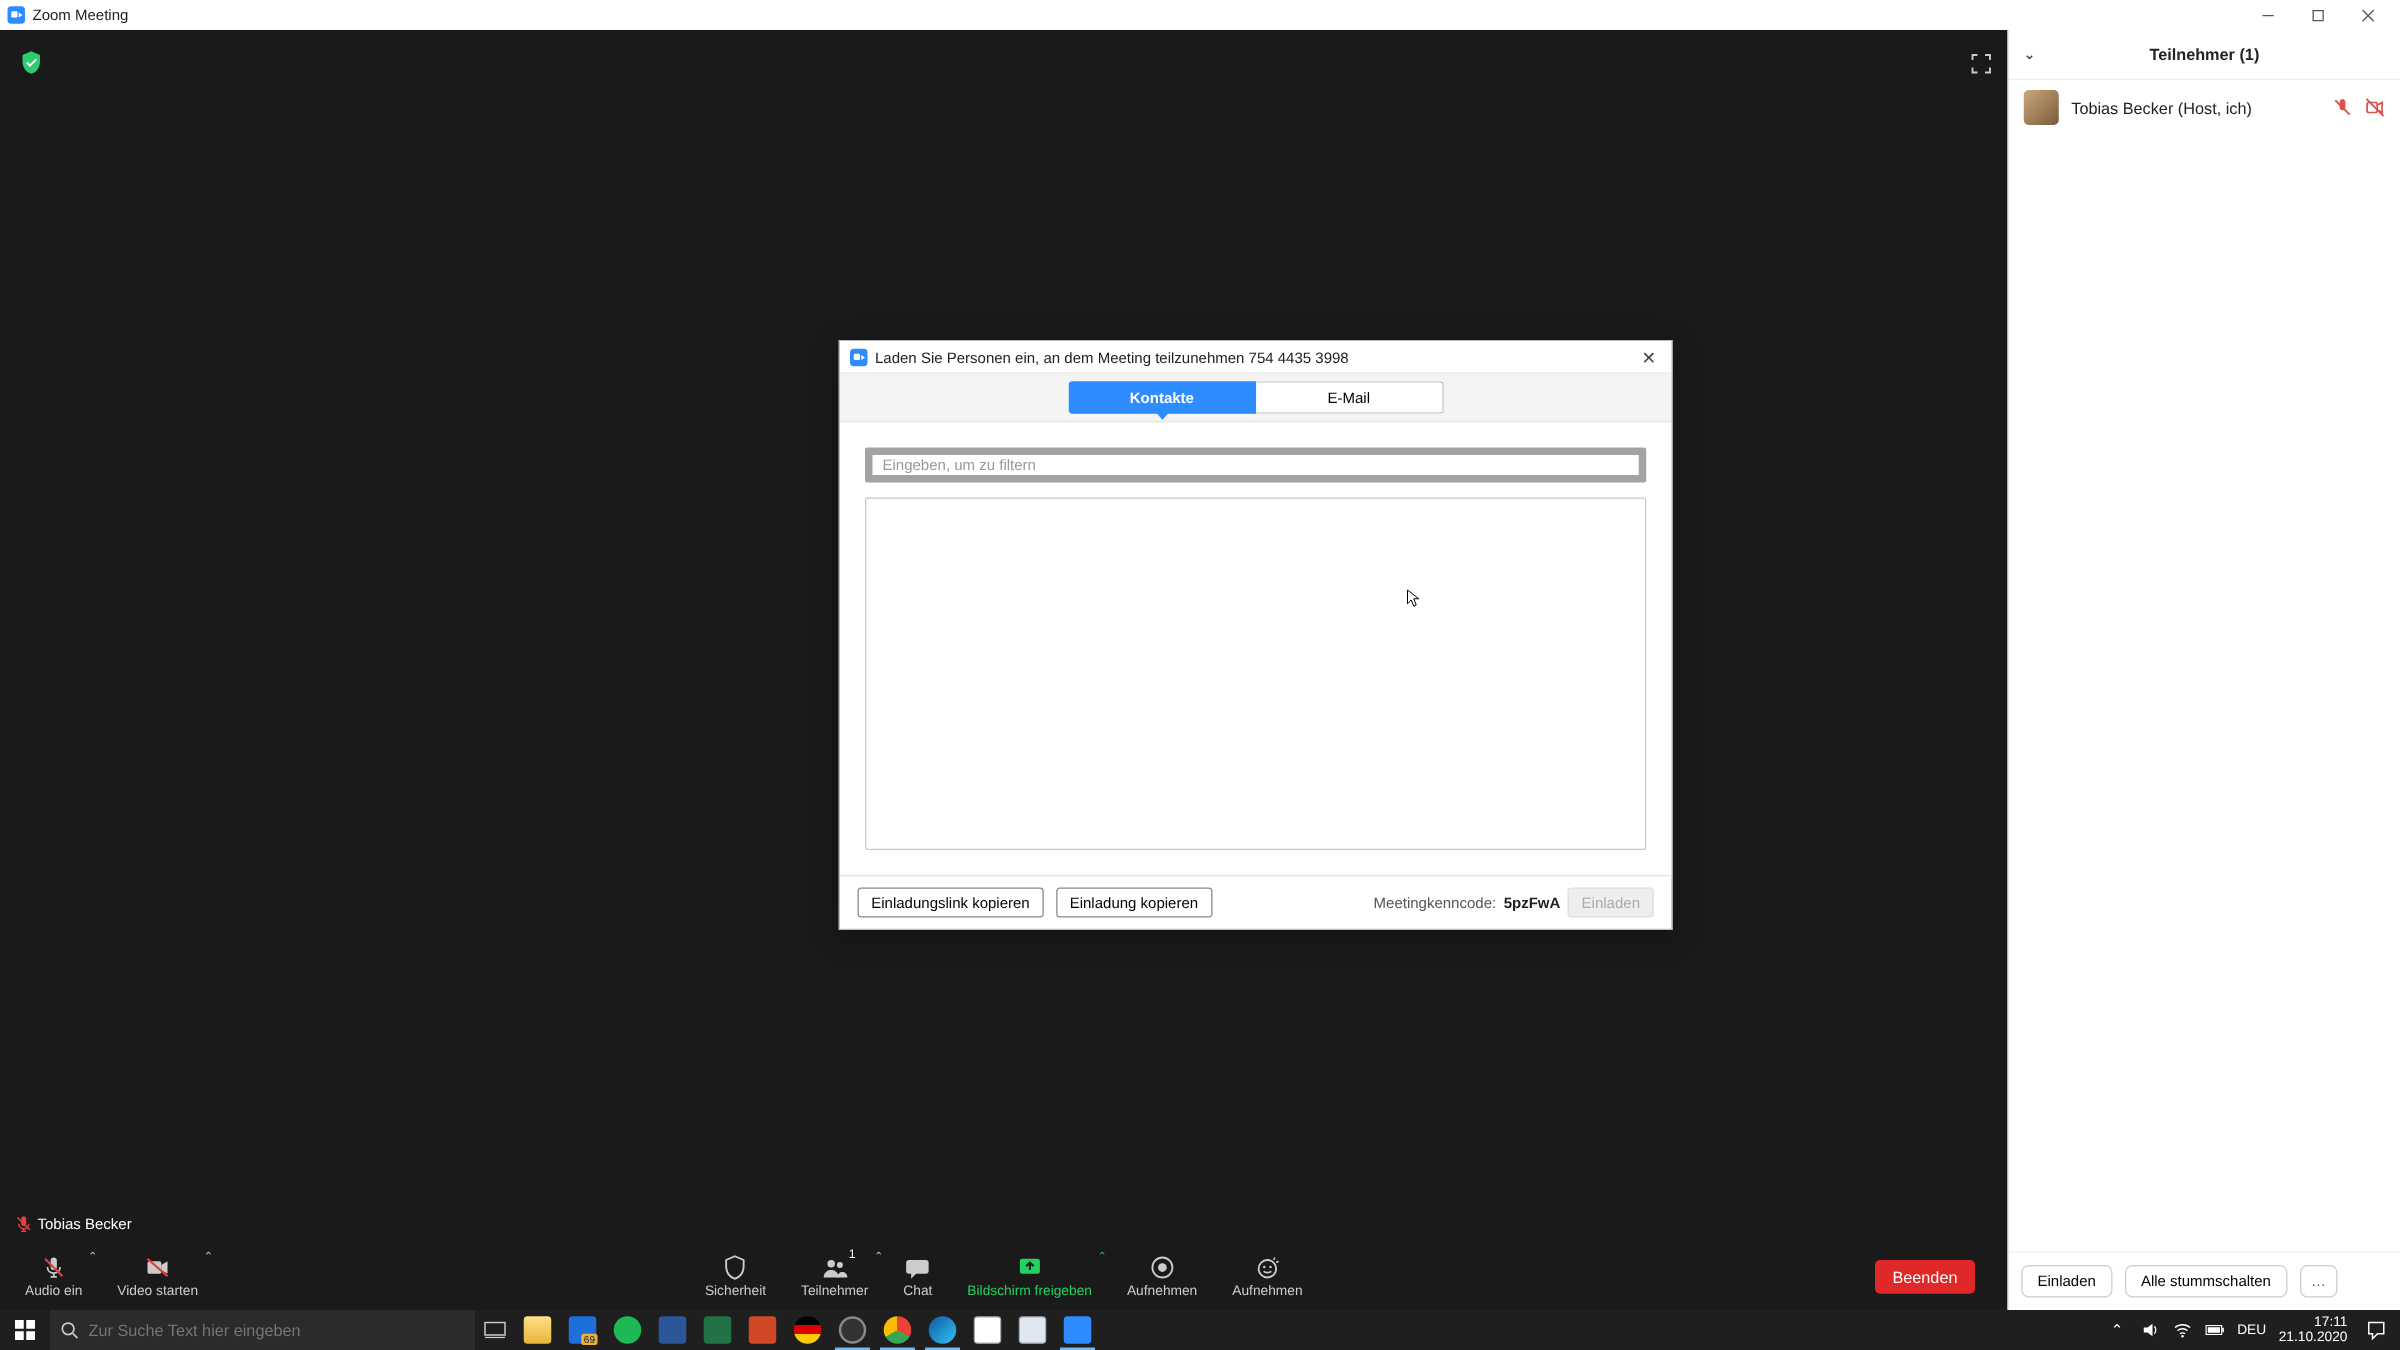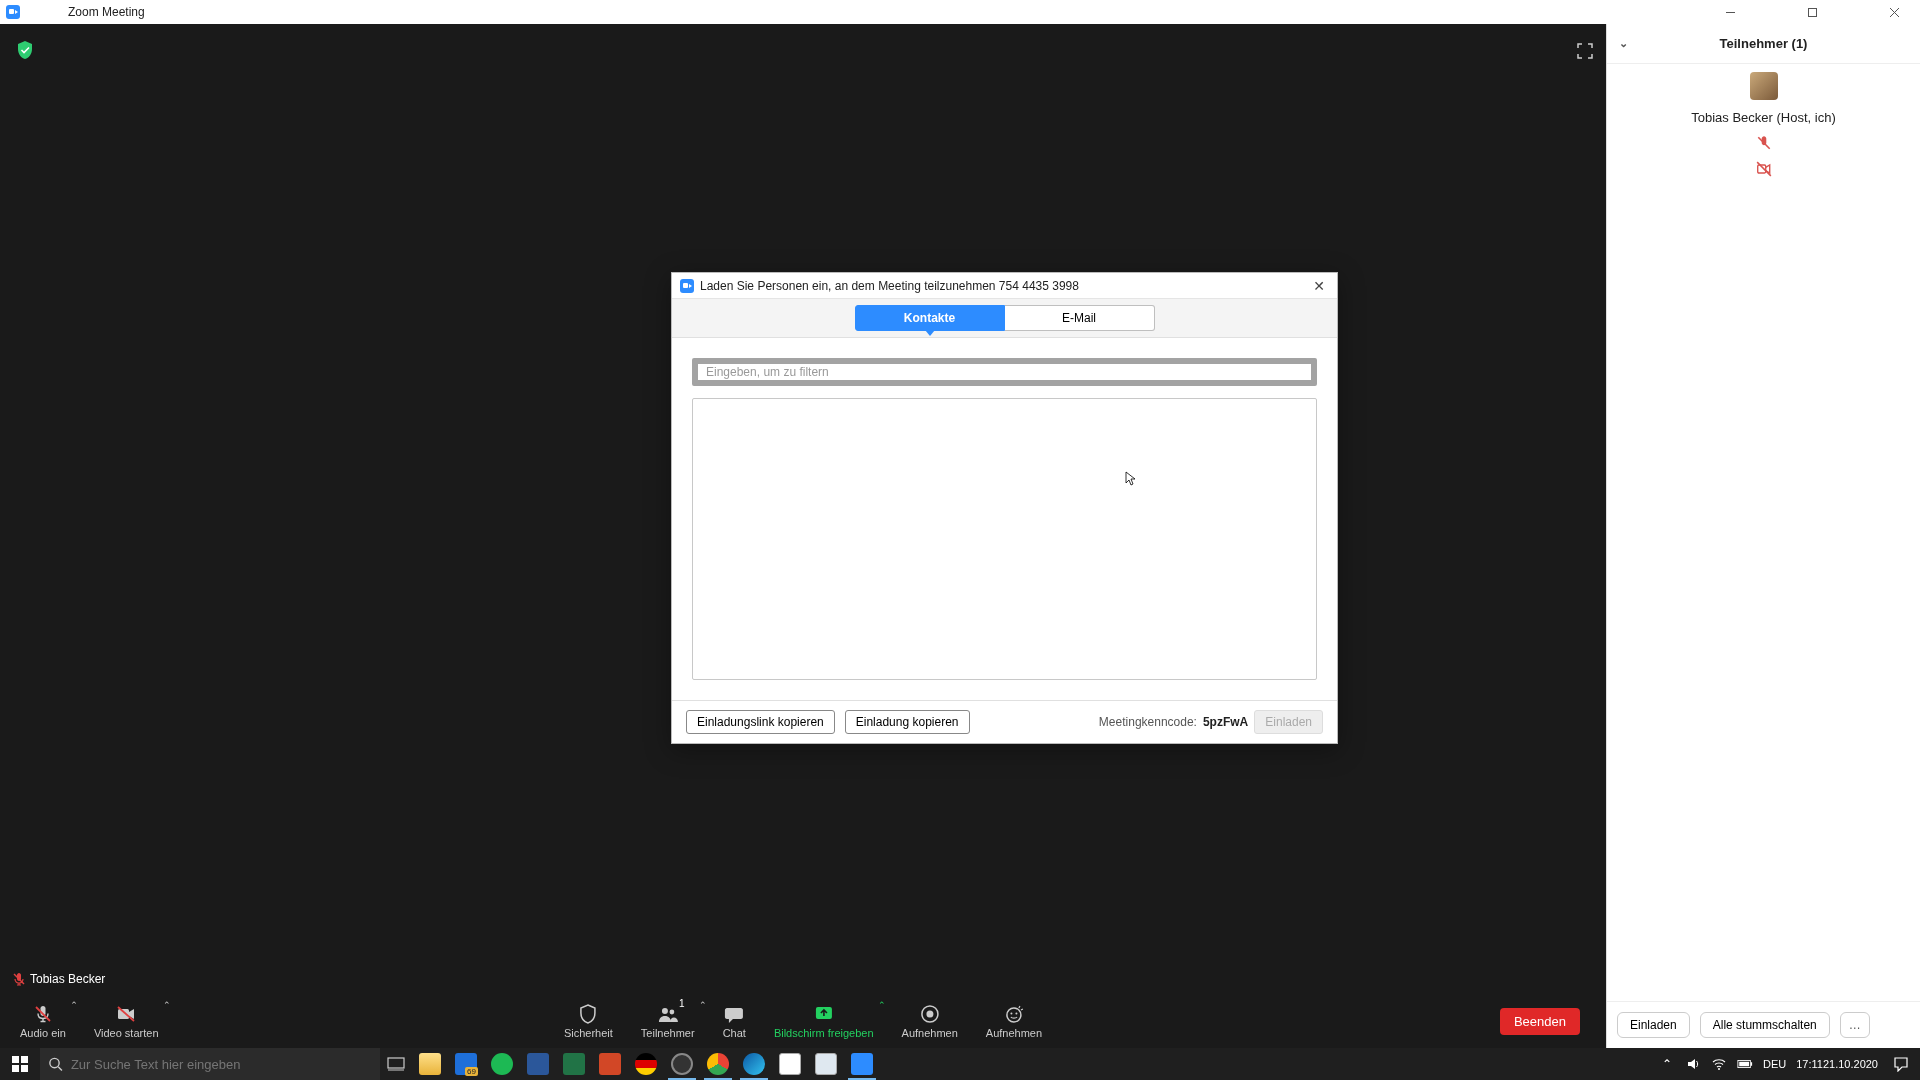--- a/index.html
+++ b/index.html
@@ -1,19 +1,19 @@
 <!DOCTYPE html>
 <html><head>
 <meta charset="utf-8">
 <style>
 * { margin: 0; padding: 0; box-sizing: border-box; font-family: "Segoe UI", Arial, sans-serif; }
 body { width: 1920px; height: 1080px; overflow: hidden; background: #000; position: relative; }
 
 
-.titlebar { position: absolute; top: 0; left: 0; right: 0; height: 24px; background: #fff; display: flex; align-items: center; padding: 0 6px; font-size: 12px; color: #222; gap: 42px; }
+.titlebar { position: absolute; top: 0; left: 0; right: 0; height: 24px; background: #fff; display: flex; align-items: center; padding: 0 6px; font-size: 12px; color: #222; }
 .titlebar .zoom-icon { width: 14px; height: 14px; background: #2d8cff; border-radius: 3px; margin-right: 6px; position: relative; }
 .titlebar .zoom-icon::after { content: ""; position: absolute; left: 3px; top: 4px; width: 5px; height: 5px; background: #fff; border-radius: 1px; }
 .titlebar .zoom-icon::before { content: ""; position: absolute; right: 2px; top: 5px; width: 0; height: 0; border-left: 3px solid #fff; border-top: 2px solid transparent; border-bottom: 2px solid transparent; }
 .titlebar .spacer { flex: 1; }
 .winbtn { width: 40px; height: 24px; display: flex; align-items: center; justify-content: center; color: #555; font-size: 12px; }
 .winbtn svg { width: 11px; height: 11px; }
 
 
 .meeting { position: absolute; top: 24px; left: 0; width: 1606px; height: 1024px; background: #1a1a1a; }
 .shield { position: absolute; top: 16px; left: 16px; width: 18px; height: 20px; }
@@ -34,21 +34,21 @@
 .end-btn { background: #e02828; color: #fff; border: none; border-radius: 4px; padding: 6px 14px; font-size: 13px; margin-right: 26px; cursor: pointer; }
 
 .left-controls { display: flex; margin-left: 6px; }
 .center-controls { display: flex; position: absolute; left: 50%; transform: translateX(-50%); }
 
 
 .participants { position: absolute; top: 24px; right: 0; width: 314px; height: 1024px; background: #fff; border-left: 1px solid #ddd; display: flex; flex-direction: column; }
 .participants .phead { height: 40px; display: flex; align-items: center; justify-content: center; font-weight: 600; font-size: 13px; color: #222; position: relative; border-bottom: 1px solid #eee; }
 .participants .phead .chev { position: absolute; left: 12px; font-size: 11px; color: #555; }
 .plist { flex: 1; overflow: auto; }
-.pitem { display: flex; align-items: center; padding: 8px 12px; gap: 10px; font-size: 13px; color: #222; flex-direction: column; }
+.pitem { display: flex; align-items: center; padding: 8px 12px; gap: 10px; font-size: 13px; color: #222; }
 .pitem .avatar { width: 28px; height: 28px; border-radius: 4px; background: linear-gradient(135deg,#caa97a,#7b5a3a); }
 .pitem .pname { flex: 1; }
 .pitem .picon { width: 16px; height: 16px; }
 .pfoot { padding: 10px; display: flex; align-items: center; gap: 10px; border-top: 1px solid #eee; }
 .pfoot button { background: #fff; border: 1px solid #ccc; border-radius: 6px; padding: 5px 12px; font-size: 12px; cursor: pointer; }
 .pfoot .more { border: 1px solid #ccc; border-radius: 6px; padding: 5px 8px; font-size: 12px; color: #555; cursor: pointer; }
 
 
 .dialog { position: absolute; left: 630px; top: 272px; width: 667px; height: 472px; background: #fff; border: 1px solid #bbb; box-shadow: 0 6px 24px rgba(0,0,0,0.35); display: flex; flex-direction: column; margin-left: 41px; }
 .dialog .dtitle { height: 28px; display: flex; align-items: center; padding: 0 8px; font-size: 12px; color: #222; border-bottom: 1px solid #e5e5e5; background: #fff; }
@@ -76,21 +76,21 @@
 
 .taskbar { position: absolute; left: 0; right: 0; bottom: 0; height: 32px; background: #1f1f1f; display: flex; align-items: flex-start; color: #fff; font-size: 12px; }
 .taskbar .start { width: 40px; height: 32px; display: flex; align-items: center; justify-content: center; }
 .taskbar .search { display: flex; align-items: center; background: #2b2b2b; height: 32px; width: 340px; padding: 0 8px; color: #ccc; gap: 8px; }
 .taskbar .search input { background: transparent; border: none; color: #ccc; font-size: 13px; width: 100%; outline: none; }
 .taskbar .tb-icon { width: 32px; height: 32px; display: flex; align-items: center; justify-content: center; }
 .taskbar .tb-app { width: 36px; height: 32px; display: flex; align-items: center; justify-content: center; position: relative; }
 .taskbar .tb-app.active::after { content: ""; position: absolute; bottom: 0; left: 4px; right: 4px; height: 2px; background: #76b9ed; }
 .taskbar .tb-app .appicon { width: 22px; height: 22px; border-radius: 3px; }
 .taskbar .tray { margin-left: auto; display: flex; align-items: center; gap: 10px; padding-right: 6px; }
-.taskbar .tray .clock { display: flex; flex-direction: row; align-items: flex-end; font-size: 11px; line-height: 12px; }
+.taskbar .tray .clock { display: flex; flex-direction: column; align-items: flex-end; font-size: 11px; line-height: 12px; }
 .taskbar .tray .trayicon { width: 16px; height: 16px; display:flex; align-items:center; justify-content:center; color:#fff; }
 .taskbar .tray .notif { width: 26px; height: 32px; display: flex; align-items: center; justify-content: center; }
 
 svg { display: block; }
 </style>
 </head>
 <body>
 
 <div class="titlebar">
   <div class="zoom-icon"></div>

